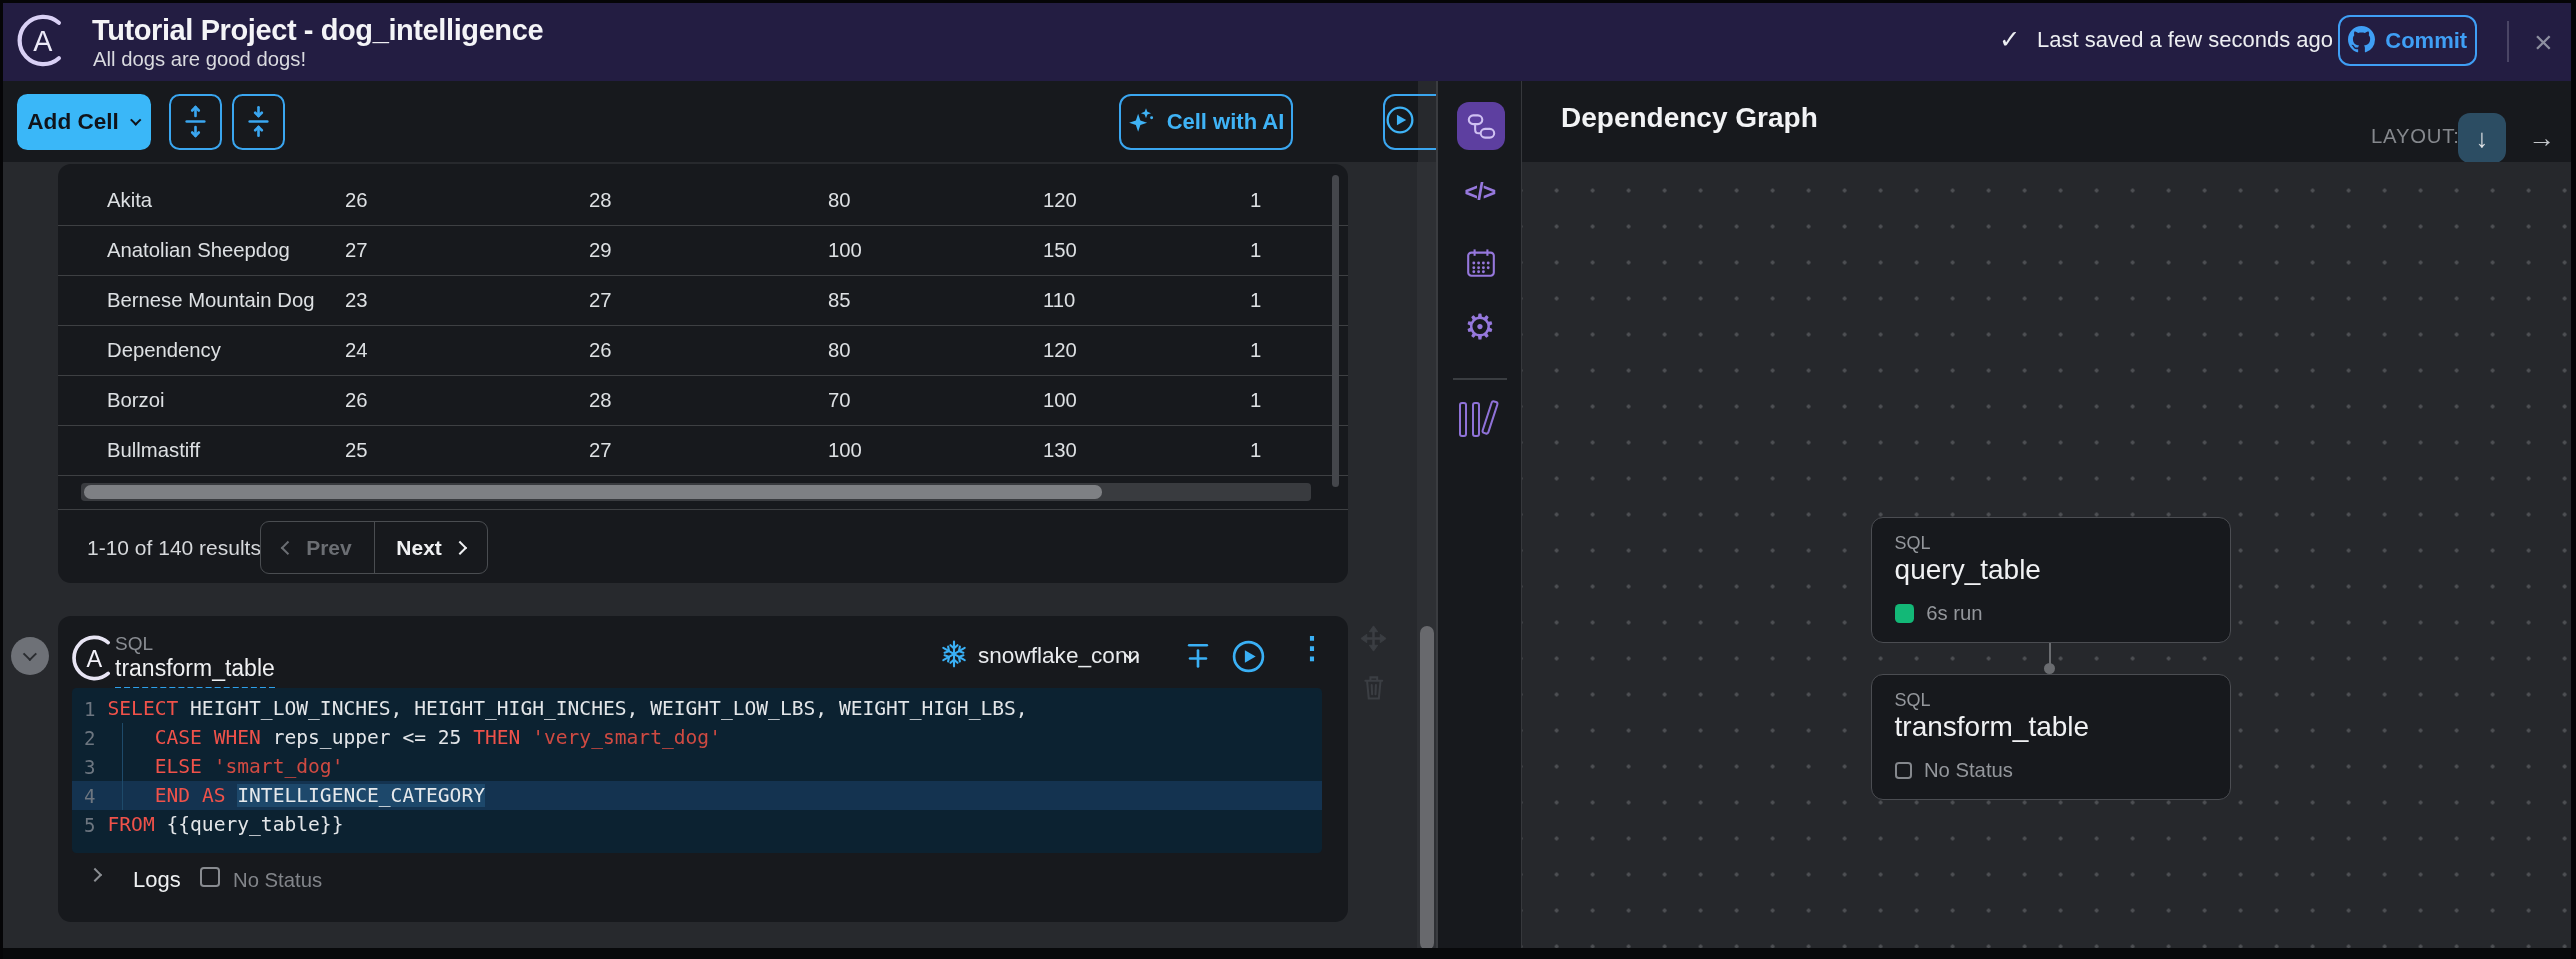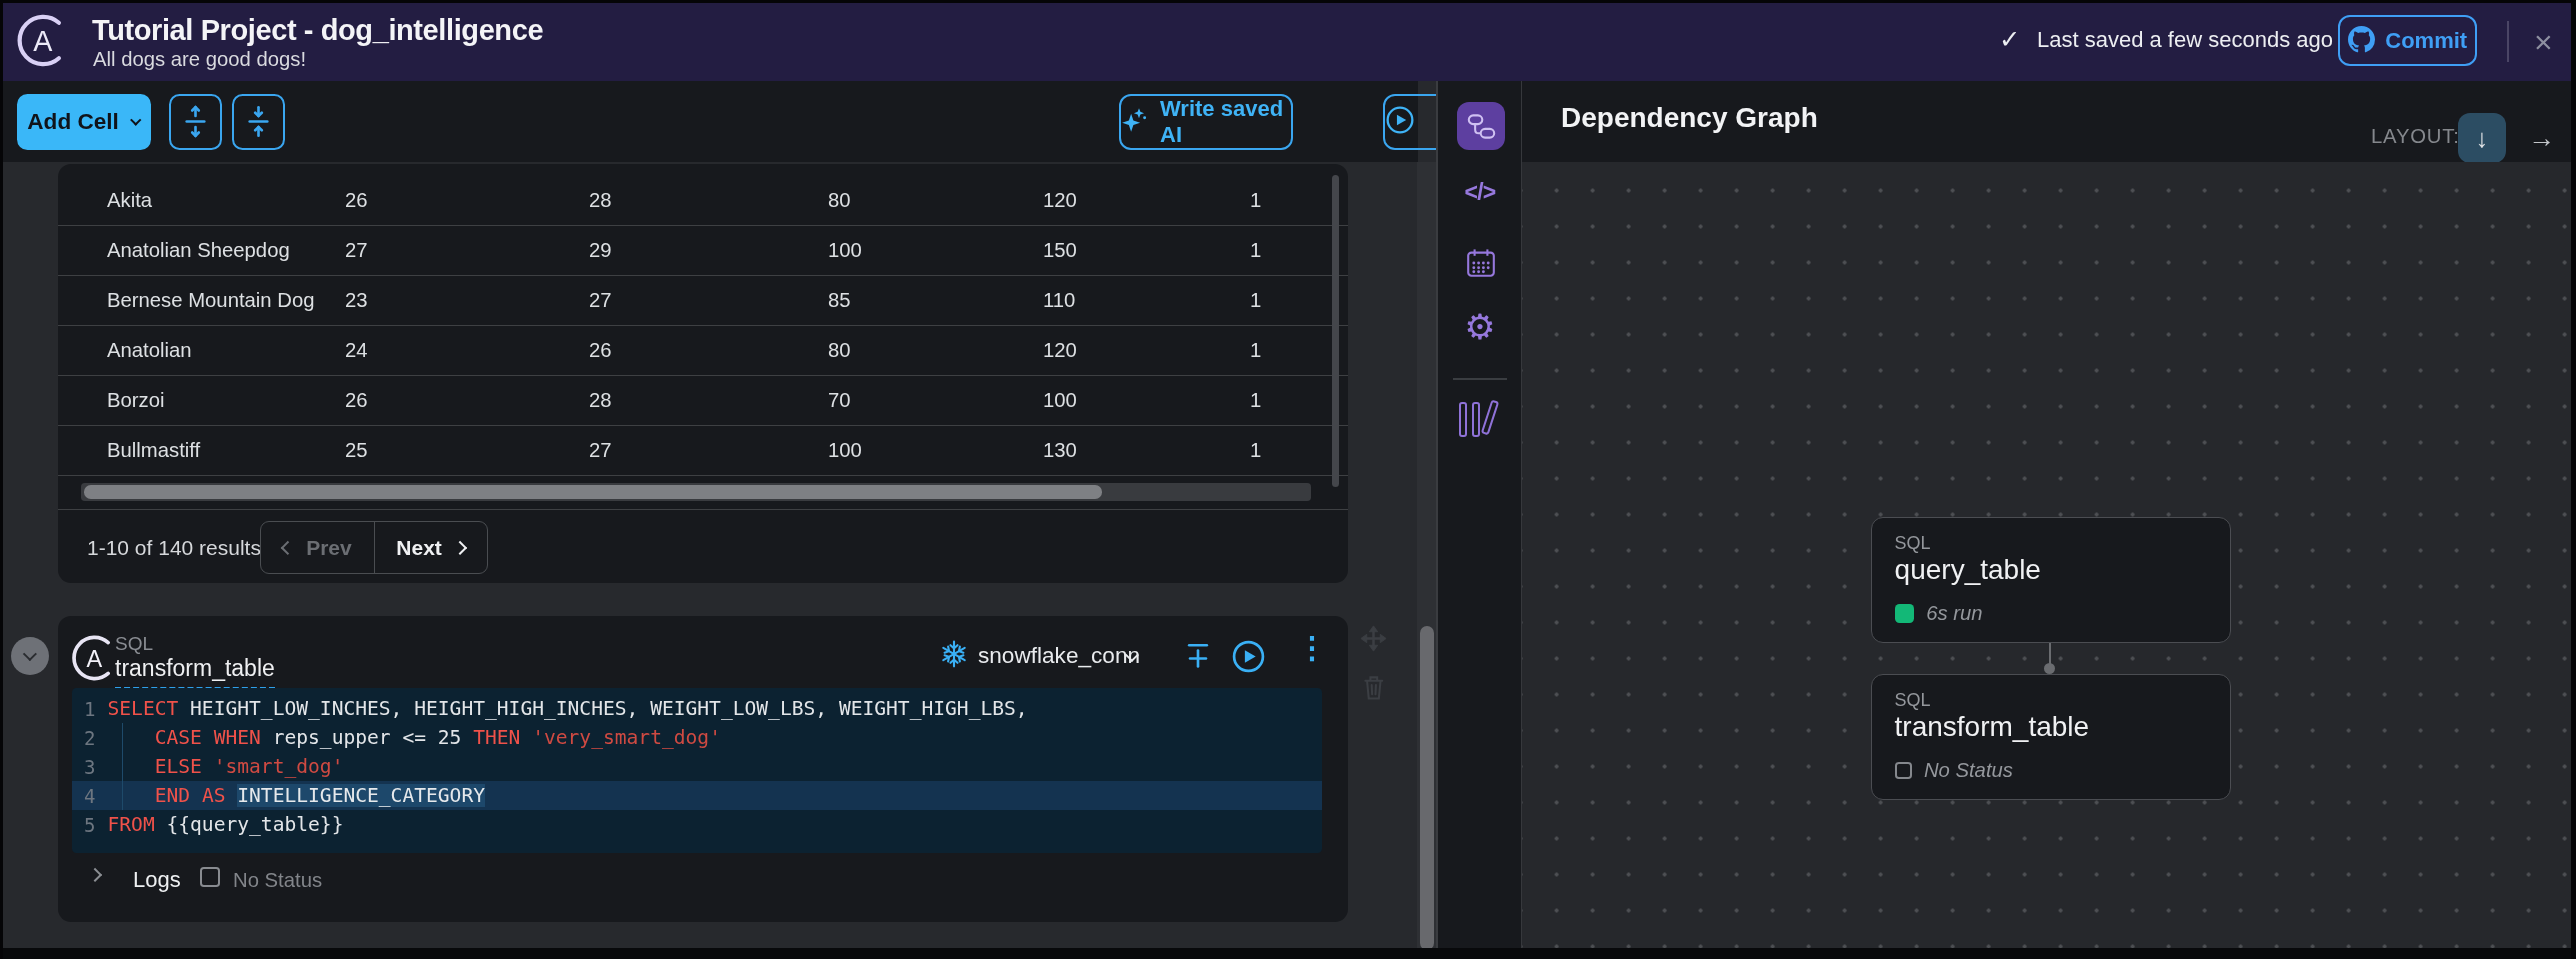--- a/index.html
+++ b/index.html
@@ -111,21 +111,21 @@
   .graph-canvas { position:absolute; left:0; top:81px; width:1054px; height:788px; background:#26282c;
     background-image:radial-gradient(circle, #4d4f53 1.7px, transparent 2.1px); background-size:36px 36px; background-position:16.6px 10.5px; }
   .graph-node { position:absolute; left:349px; width:360px; height:126px; background:#17191d; border:1.5px solid #4b4d52; border-radius:12px; cursor:pointer; }
   .graph-node:nth-of-type(1) { top:355px; }
   .graph-node:nth-of-type(2) { top:512px; }
   .node-type { position:absolute; left:22.6px; top:15px; font-size:18px; color:#94979c; }
   .node-name { position:absolute; left:22.6px; top:36px; font-size:28px; color:#f0f1f3; }
   .node-status { position:absolute; left:22.6px; top:84px; display:flex; align-items:center; gap:12px; }
   .status-swatch { width:19.6px; height:19.6px; border-radius:4.5px; background:#13b877; }
   .status-checkbox { width:17.3px; height:17.3px; border:2.3px solid #85888d; border-radius:3.8px; }
-  .status-text { font-size:20.3px; color:#94979c;font-style:italic; }
+  .status-text { font-size:20.3px; color:#94979c; }
   .edge-line { left:527px; top:481px; width:2.3px; height:25.6px; background:#6a6c70; }
   .edge-dot { left:522px; top:501px; width:11.3px; height:11.3px; border-radius:50%; background:#6a6c70; }
 
   
   .chev { display:inline-block; width:9.8px; height:9.8px; border-right:2.3px solid currentColor; border-bottom:2.3px solid currentColor; }
   .chev.down { transform:rotate(45deg); }
   .chev.right { transform:rotate(-45deg); }
   .chev.left { transform:rotate(135deg); }
   .chev.sm { width:7.5px; height:7.5px; }
   .cbox { width:19.6px; height:19.6px; border:2.3px solid #888b90; border-radius:3.8px; }
@@ -182,21 +182,21 @@
       </svg>
     </div>
     <div class="abs outline-btn writeai-btn">
       <span>
         <svg width="27" height="27" viewBox="0 0 24 24" fill="#3fb3f6">
           <path d="M9 6 L11 12 L17 14 L11 16 L9 22 L7 16 L1 14 L7 12 Z"></path>
           <path d="M16 1 L17.2 4.3 L20.5 5.5 L17.2 6.7 L16 10 L14.8 6.7 L11.5 5.5 L14.8 4.3 Z"></path>
           <circle cx="21" cy="9.5" r="1.3"></circle>
         </svg>
       </span>
-      <span class="lbl">Write saved AI</span>
+      <span class="lbl">Cell with AI</span>
     </div>
     <div class="abs outline-btn run-btn">
       <span>
         <svg width="30" height="30" viewBox="0 0 34 34" fill="none">
           <circle cx="17" cy="17" r="14" stroke="#3fb3f6" stroke-width="2.6"></circle>
           <path d="M13.5 11 L24 17 L13.5 23 Z" fill="#3fb3f6"></path>
         </svg>
       </span>
       <span class="lbl">Run</span>
     </div>
@@ -222,21 +222,21 @@
         </div>
         <div class="t-row">
     <span>Bernese Mountain Dog</span>
   <span>23</span>
           <span>27</span>
           <span>85</span>
           <span>110</span>
           <span>1</span>
         </div>
         <div class="t-row">
-    <span>Anatolian</span>
+    <span>Dependency</span>
   <span>24</span>
           <span>26</span>
           <span>80</span>
           <span>120</span>
           <span>1</span>
         </div>
         <div class="t-row">
     <span>Borzoi</span>
   <span>26</span>
           <span>28</span>

